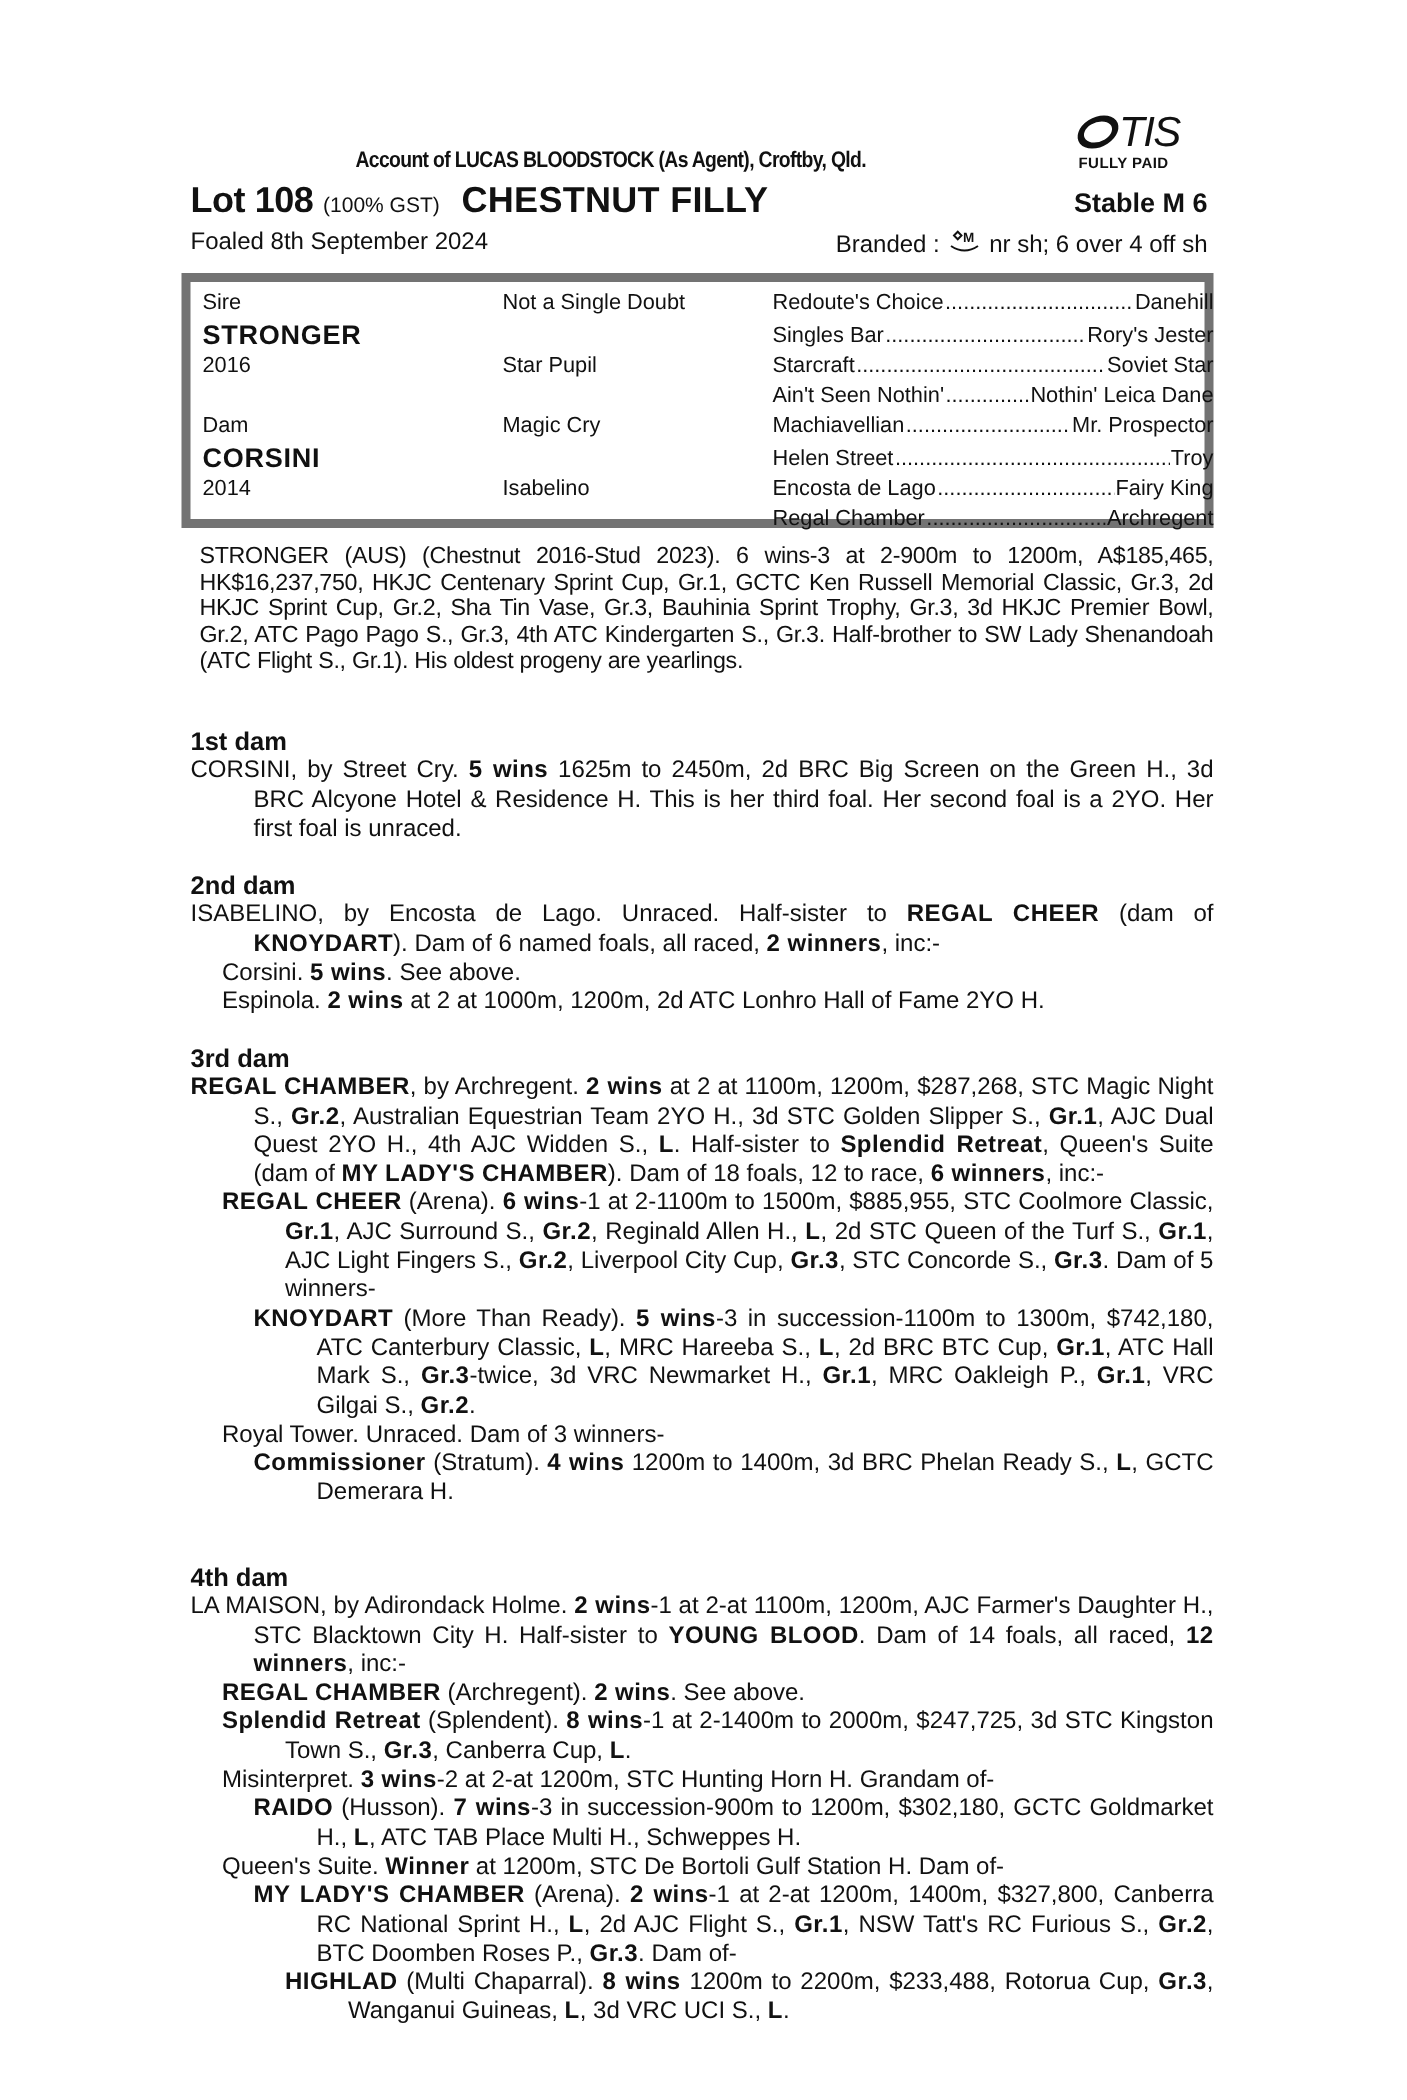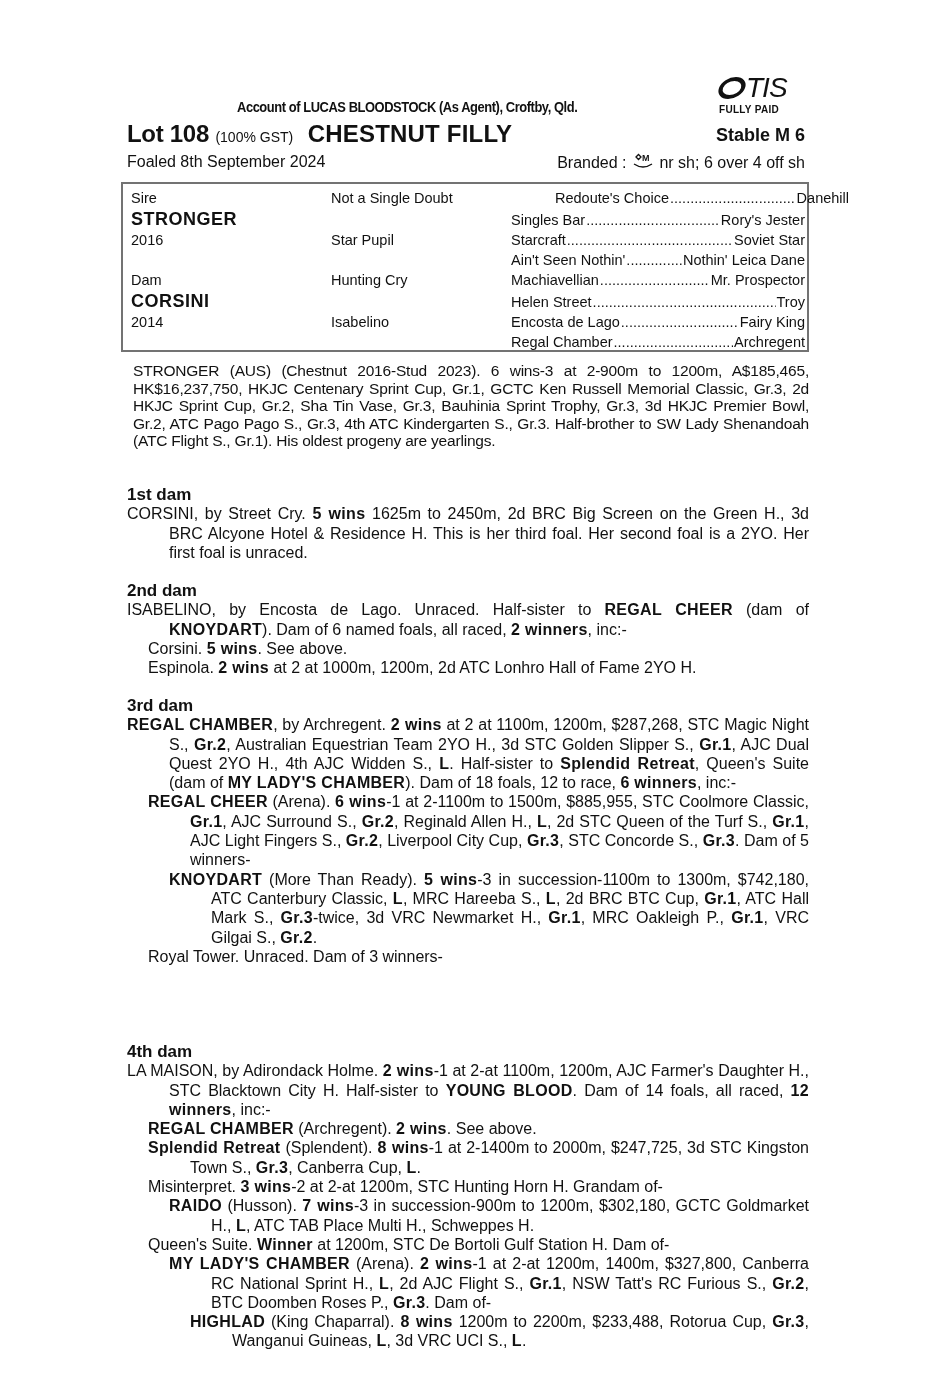--- a/index.html
+++ b/index.html
@@ -16,21 +16,21 @@
   .lot-num { font-weight:bold; font-size:24px; letter-spacing:-0.3px; }
   .lot-gst { font-size:14px; margin-left:2px; }
   .lot-desc { font-weight:bold; font-size:24px; margin-left:10px; letter-spacing:0.2px; }
   .stable { position:absolute; right:2px; top:5px; font-weight:bold; font-size:18px; }
 
   .foaled-line { position:absolute; top:153px; left:0; width:680px; font-size:16px; white-space:nowrap; }
   .foaled { position:absolute; left:0; top:0; }
   .branded { position:absolute; right:2px; top:0; }
   .brand-mark { display:inline-block; width:20px; height:16px; position:relative; vertical-align:-1px; margin:0 2px; }
 
-  .ped-box { position:absolute; left:-6px; top:182px; width:688px; height:170px; border:2px solid #737373; box-sizing:border-box; }
+  .ped-box { position:absolute; left:-6px; top:182px; width:688px; height:170px; border:6px solid #737373; box-sizing:border-box; }
   .ped-cell { position:absolute; font-size:14.5px; white-space:nowrap; }
   .ped-bold { font-weight:bold; font-size:18px; letter-spacing:0.5px; }
   .ped-gg { position:absolute; left:388px; width:294px; font-size:14.5px; display:flex; white-space:nowrap; }
   .ped-gg .dots { flex:1; overflow:hidden; margin:0 1px; }
   .ped-gg .dots::after { content:"........................................................................................................................."; letter-spacing:0; }
 
   .sire-para { position:absolute; top:362px; left:6px; width:676px; font-weight:normal; font-size:15.5px; line-height:17.6px; text-align:justify; letter-spacing:-0.2px; }
 
   .section { position:absolute; left:0; width:682px; font-size:16px; line-height:19.3px; }
   .sec-title { font-weight:bold; font-size:17px; }
@@ -78,24 +78,24 @@
   <div class="ped-box">
     <div class="ped-cell" style="left:8px;top:6px;">Sire</div>
     <div class="ped-cell ped-bold" style="left:8px;top:25px;">STRONGER</div>
     <div class="ped-cell" style="left:8px;top:48px;">2016</div>
     <div class="ped-cell" style="left:8px;top:88px;">Dam</div>
     <div class="ped-cell ped-bold" style="left:8px;top:107px;">CORSINI</div>
     <div class="ped-cell" style="left:8px;top:130px;">2014</div>
 
     <div class="ped-cell" style="left:208px;top:6px;">Not a Single Doubt</div>
     <div class="ped-cell" style="left:208px;top:48px;">Star Pupil</div>
-    <div class="ped-cell" style="left:208px;top:88px;">Hunting Cry</div>
+    <div class="ped-cell" style="left:208px;top:88px;">Magic Cry</div>
     <div class="ped-cell" style="left:208px;top:130px;">Isabelino</div>
 
-    <div class="ped-gg" style="top:6px;margin-left:44px;">
+    <div class="ped-gg" style="top:6px;">
         <span>Redoute's Choice</span>
         <span class="dots"></span>
         <span>Danehill</span>
       </div>
     <div class="ped-gg" style="top:28px;">
         <span>Singles Bar</span>
         <span class="dots"></span>
         <span>Rory's Jester</span>
       </div>
     <div class="ped-gg" style="top:48px;">
@@ -148,30 +148,31 @@
       </div>
   </div>
 
   <div class="section" style="top:696px;">
     <div class="sec-title">3rd dam</div>
     <div>
         <div class="p lvl0"><b>REGAL CHAMBER</b><span>, by Archregent. </span><b>2 wins</b><span> at 2 at 1100m, 1200m, $287,268, STC Magic Night S., </span><b>Gr.2</b><span>, Australian Equestrian Team 2YO H., 3d STC Golden Slipper S., </span><b>Gr.1</b><span>, AJC Dual Quest 2YO H., 4th AJC Widden S., </span><b>L</b><span>. Half-sister to </span><b>Splendid Retreat</b><span>, Queen's Suite (dam of </span><b>MY LADY'S CHAMBER</b><span>). Dam of 18 foals, 12 to race, </span><b>6 winners</b><span>, inc:-</span></div>
         <div class="p lvl1"><b>REGAL CHEER</b><span> (Arena). </span><b>6 wins</b><span>-1 at 2-1100m to 1500m, $885,955, STC Coolmore Classic, </span><b>Gr.1</b><span>, AJC Surround S., </span><b>Gr.2</b><span>, Reginald Allen H., </span><b>L</b><span>, 2d STC Queen of the Turf S., </span><b>Gr.1</b><span>, AJC Light Fingers S., </span><b>Gr.2</b><span>, Liverpool City Cup, </span><b>Gr.3</b><span>, STC Concorde S., </span><b>Gr.3</b><span>. Dam of 5 winners-</span></div>
         <div class="p lvl2"><b>KNOYDART</b><span> (More Than Ready). </span><b>5 wins</b><span>-3 in succession-1100m to 1300m, $742,180, ATC Canterbury Classic, </span><b>L</b><span>, MRC Hareeba S., </span><b>L</b><span>, 2d BRC BTC Cup, </span><b>Gr.1</b><span>, ATC Hall Mark S., </span><b>Gr.3</b><span>-twice, 3d VRC Newmarket H., </span><b>Gr.1</b><span>, MRC Oakleigh P., </span><b>Gr.1</b><span>, VRC Gilgai S., </span><b>Gr.2</b><span>.</span></div>
         <div class="p lvl1"><span>Royal Tower. Unraced. Dam of 3 winners-</span></div>
+        <div class="p lvl2"><b>Commissioner</b><span> (Stratum). </span><b>4 wins</b><span> 1200m to 1400m, 3d BRC Phelan Ready S., </span><b>L</b><span>, GCTC Demerara H.</span></div>
       </div>
   </div>
 
   <div class="section" style="top:1042px;">
     <div class="sec-title">4th dam</div>
     <div>
         <div class="p lvl0"><span>LA MAISON, by Adirondack Holme. </span><b>2 wins</b><span>-1 at 2-at 1100m, 1200m, AJC Farmer's Daughter H., STC Blacktown City H. Half-sister to </span><b>YOUNG BLOOD</b><span>. Dam of 14 foals, all raced, </span><b>12 winners</b><span>, inc:-</span></div>
         <div class="p lvl1"><b>REGAL CHAMBER</b><span> (Archregent). </span><b>2 wins</b><span>. See above.</span></div>
         <div class="p lvl1"><b>Splendid Retreat</b><span> (Splendent). </span><b>8 wins</b><span>-1 at 2-1400m to 2000m, $247,725, 3d STC Kingston Town S., </span><b>Gr.3</b><span>, Canberra Cup, </span><b>L</b><span>.</span></div>
         <div class="p lvl1"><span>Misinterpret. </span><b>3 wins</b><span>-2 at 2-at 1200m, STC Hunting Horn H. Grandam of-</span></div>
         <div class="p lvl2"><b>RAIDO</b><span> (Husson). </span><b>7 wins</b><span>-3 in succession-900m to 1200m, $302,180, GCTC Goldmarket H., </span><b>L</b><span>, ATC TAB Place Multi H., Schweppes H.</span></div>
         <div class="p lvl1"><span>Queen's Suite. </span><b>Winner</b><span> at 1200m, STC De Bortoli Gulf Station H. Dam of-</span></div>
         <div class="p lvl2"><b>MY LADY'S CHAMBER</b><span> (Arena). </span><b>2 wins</b><span>-1 at 2-at 1200m, 1400m, $327,800, Canberra RC National Sprint H., </span><b>L</b><span>, 2d AJC Flight S., </span><b>Gr.1</b><span>, NSW Tatt's RC Furious S., </span><b>Gr.2</b><span>, BTC Doomben Roses P., </span><b>Gr.3</b><span>. Dam of-</span></div>
-        <div class="p lvl3"><b>HIGHLAD</b><span> (King Chaparral). </span><b>8 wins</b><span> 1200m to 2200m, $233,488, Rotorua Cup, </span><b>Gr.3</b><span>, Wanganui Guineas, </span><b>L</b><span>, 3d VRC UCI S., </span><b>L</b><span>.</span></div>
+        <div class="p lvl3"><b>HIGHLAD</b><span> (Multi Chaparral). </span><b>8 wins</b><span> 1200m to 2200m, $233,488, Rotorua Cup, </span><b>Gr.3</b><span>, Wanganui Guineas, </span><b>L</b><span>, 3d VRC UCI S., </span><b>L</b><span>.</span></div>
       </div>
   </div>
 
 </div>
 
 </body></html>

